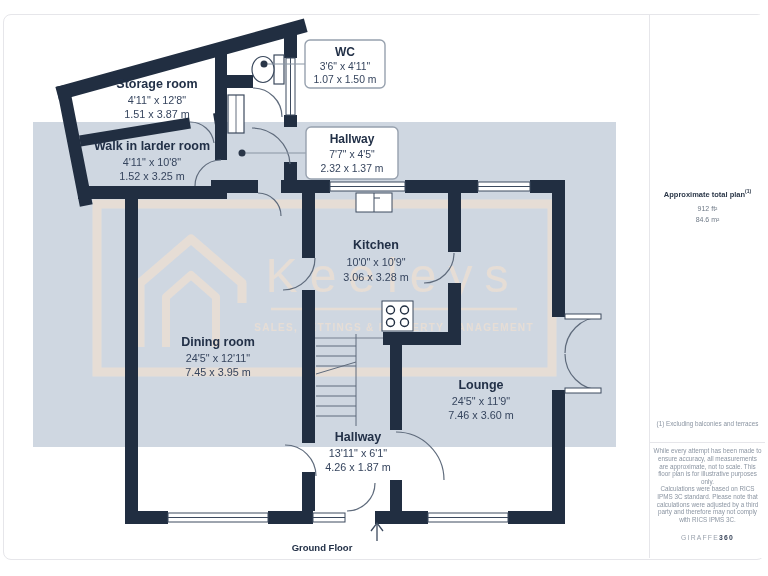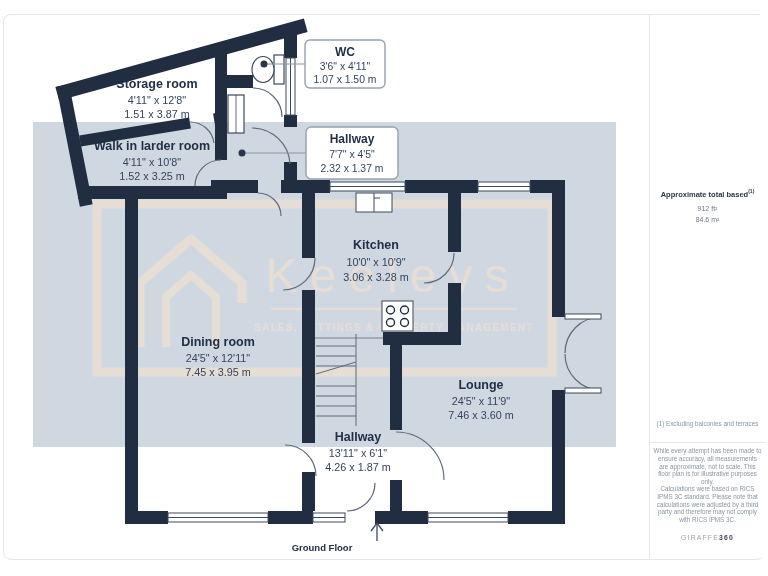--- a/index.html
+++ b/index.html
@@ -215,21 +215,21 @@
 
     <text class="room-name" x="358" y="441">Hallway</text>
     <text class="room-dim" x="358" y="457">13'11" x 6'1"</text>
     <text class="room-dim" x="358" y="471">4.26 x 1.87 m</text>
 
     <text class="floor-label" x="322" y="551">Ground Floor</text>
   </g>
 </svg>
 
 <div class="sidebar">
-  <div class="sb sb-title"><span>Approximate total based</span><sup>(1)</sup></div>
+  <div class="sb sb-title"><span>Approximate total plan</span><sup>(1)</sup></div>
   <div class="sb sb-ft">912 ft²</div>
   <div class="sb sb-m">84.6 m²</div>
   <div class="sb sb-footnote">(1) Excluding balconies and terraces</div>
   <div class="sb-divider"></div>
   <div class="sb sb-para1">While every attempt has been made to ensure accuracy, all measurements are approximate, not to scale. This floor plan is for illustrative purposes only.</div>
   <div class="sb sb-para2">Calculations were based on RICS IPMS 3C standard. Please note that calculations were adjusted by a third party and therefore may not comply with RICS IPMS 3C.</div>
   <div class="sb sb-brand"><span>GIRAFFE</span><span class="num">360</span></div>
 </div>
 
 </body></html>

